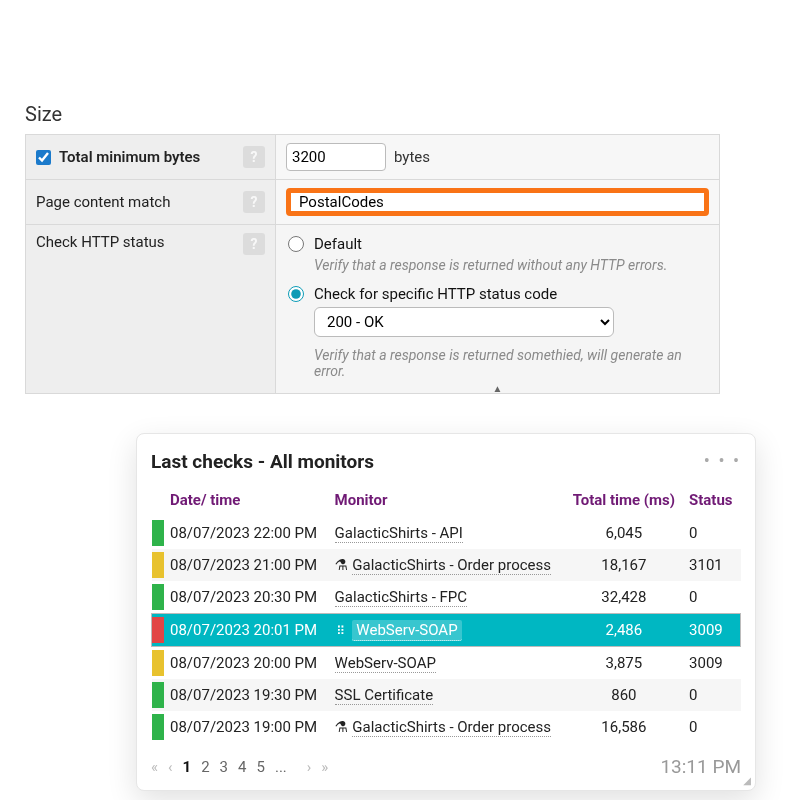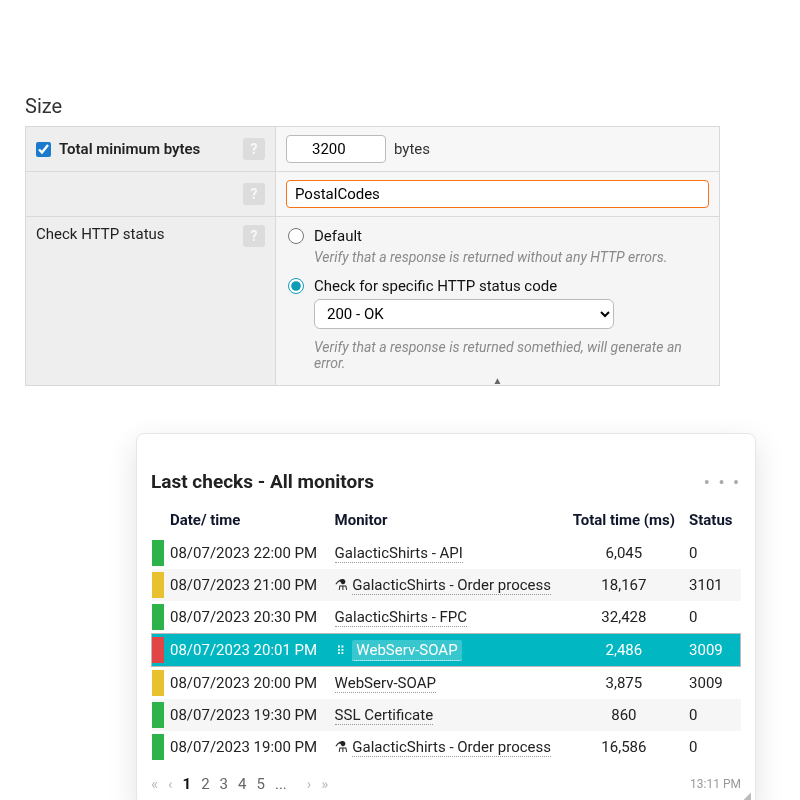--- a/index.html
+++ b/index.html
@@ -1,67 +1,67 @@
 <!DOCTYPE html>
 <html><head>
 <meta charset="utf-8">
 <style>
   * { box-sizing: border-box; margin: 0; padding: 0; font-family: -apple-system, BlinkMacSystemFont, "Segoe UI", Roboto, Helvetica, Arial, sans-serif; }
   body { background: #ffffff; width: 800px; height: 800px; position: relative; overflow: hidden; }
 
   
-  .panel { position: absolute; left: 25px; top: 88px; width: 695px; }
+  .panel { position: absolute; left: 25px; top: 96px; width: 695px; }
   .section-title { font-size: 20px; color: #333; margin: 6px 0 8px 0; font-weight: 400; }
   .row { display: flex; border: 1px solid #d9d9d9; background: #a21caf; }
   .row + .row { border-top: none; }
   .label-cell { width: 250px; display: flex; align-items: center; padding: 8px 10px; border-right: 1px solid #d9d9d9; background: #eeeeee; position: relative; }
   .label-cell .cb { margin-right: 8px; accent-color: #1b7acb; width: 15px; height: 15px; }
   .label-cell .lbl { font-size: 15px; color: #222; font-weight: 600; flex: 1; }
   .label-cell .lbl.normal { font-weight: 400; }
   .help { width: 22px; height: 22px; background: #dcdcdc; color: #f8f8f8; font-size: 14px; font-weight: 700; display: flex; align-items: center; justify-content: center; border-radius: 3px; margin-left: auto; }
   .control-cell { flex: 1; padding: 8px 10px; display: flex; align-items: center; gap: 8px; background: #f7f7f7; }
-  .num-input { width: 100px; height: 28px; border: 1px solid #bbb; border-radius: 4px; padding: 0 25px; font-size: 15px; }
+  .num-input { width: 100px; height: 28px; border: 1px solid #bbb; border-radius: 4px; padding: 0 5px; font-size: 15px; }
   .unit { font-size: 15px; color: #333; }
-  .txt-input { width: 100%; height: 28px; border: 1px solid #f97316; border-radius: 4px; padding: 0 8px; font-size: 15px; background: #fff; }
+  .txt-input { width: 100%; height: 28px; border: 5px solid #f97316; border-radius: 4px; padding: 0 8px; font-size: 15px; background: #fff; }
 
   .http-block { flex: 1; padding: 10px 12px 14px 12px; background: #f5f5f5; position: relative; }
   .radio-line { display: flex; align-items: center; gap: 10px; margin-bottom: 4px; }
   .radio-line input[type=radio] { width: 16px; height: 16px; accent-color: #0d9bb6; }
   .radio-line .rlabel { font-size: 15px; color: #111; font-weight: 400; }
   .desc { font-size: 14px; color: #8a8a8a; font-style: italic; margin: 2px 0 12px 26px; }
   .sel { width: 300px; height: 30px; border: 1px solid #bbb; border-radius: 6px; padding: 0 8px; font-size: 15px; margin-left: 26px; background: #fff; }
   .caret-up { position: absolute; bottom: -1px; left: 50%; transform: translateX(-50%); font-size: 10px; color: #666; }
 
   
   .card { position: absolute; left: 136px; top: 433px; width: 620px; background: #fff; border: 1px solid #e6e6e6; border-radius: 8px; box-shadow: 0 10px 30px rgba(0,0,0,0.12); padding: 16px 14px 12px 14px; }
-  .card-hdr { display: flex; align-items: flex-end; margin-bottom: 12px; margin-top: 20px; }
+  .card-hdr { display: flex; align-items: flex-start; margin-bottom: 12px; }
   .card-title { font-size: 19px; font-weight: 700; color: #222; }
   .kebab { margin-left: auto; color: #aaa; font-size: 18px; letter-spacing: 2px; cursor: pointer; }
 
   .tbl { width: 100%; border-collapse: collapse; font-size: 15px; }
-  .tbl th { text-align: left; color: #0f172a; font-weight: 700; padding: 6px 6px 8px 6px; }
+  .tbl th { text-align: left; color: #701a75; font-weight: 700; padding: 6px 6px 8px 6px; }
   .tbl th.num, .tbl td.num { text-align: center; }
   .tbl tr.datarow td { padding: 7px 6px; color: #222; }
   .tbl tr.datarow:nth-child(even) td { background: #f6f6f6; }
   .tbl tr.datarow.sel td { background: #00b7c2; color: #fff; }
   .statusbar { width: 12px; padding: 0 !important; }
   .sb { display: block; width: 12px; height: 26px; }
   .sb.green { background: #2eb34a; }
   .sb.yellow { background: #e8c22e; }
   .sb.red { background: #e24545; }
   .mon { border-bottom: 1px dotted #999; }
   .tbl tr.datarow.sel .mon { border-bottom: 1px dotted #fff; background: rgba(255,255,255,0.22); padding: 1px 4px; border-radius: 2px; }
   .flask { display: inline-block; width: 12px; text-align: center; margin-right: 2px; }
   .grip { display: inline-block; width: 12px; text-align: center; margin-right: 2px; font-size: 12px; }
 
   .pager { display: flex; align-items: center; gap: 10px; margin-top: 12px; color: #888; font-size: 15px; }
   .pager .pg { color: #666; cursor: pointer; }
   .pager .pg.current { color: #111; font-weight: 700; }
   .pager .nav { color: #bbb; cursor: pointer; }
-  .pager .time { margin-left: auto; font-size: 12px; color: #999; }
+  .pager .time { margin-left: auto; font-size: 19px; color: #999; }
   .resize { position: absolute; right: 4px; bottom: 4px; font-size: 10px; color: #bbb; }
 </style>
 </head>
 <body>
 
 <div class="panel">
   <div class="section-title">Size</div>
   <div class="row">
     <div class="label-cell">
       <input type="checkbox" class="cb" checked="" style="">
@@ -69,20 +69,21 @@
       <span class="help">?</span>
     </div>
     <div class="control-cell">
       <input class="num-input" value="3200" style="">
       <span class="unit">bytes</span>
     </div>
   </div>
 
   <div class="row">
     <div class="label-cell">
+      <span class="lbl normal">Page content match</span>
       <span class="help">?</span>
     </div>
     <div class="control-cell">
       <input class="txt-input" value="PostalCodes" style="">
     </div>
   </div>
   <div class="row">
     <div class="label-cell" style="align-items:flex-start;">
       <span class="lbl normal">Check HTTP status</span>
       <span class="help">?</span>

